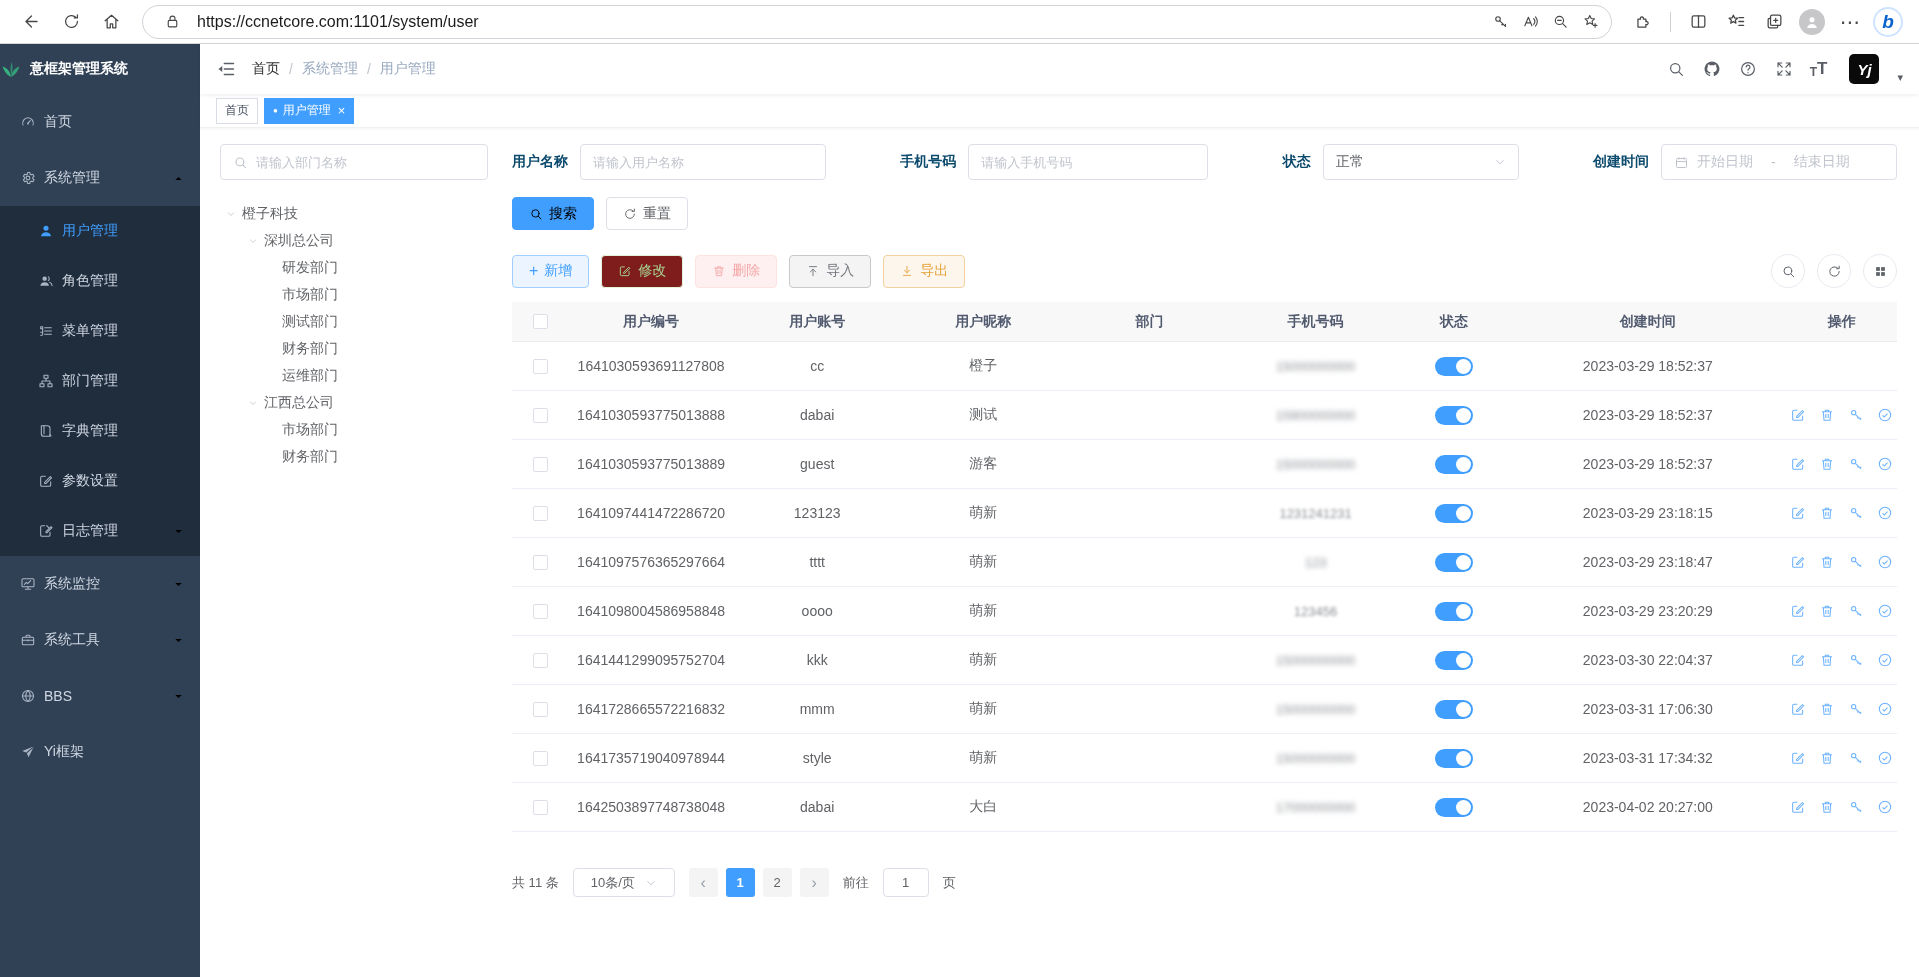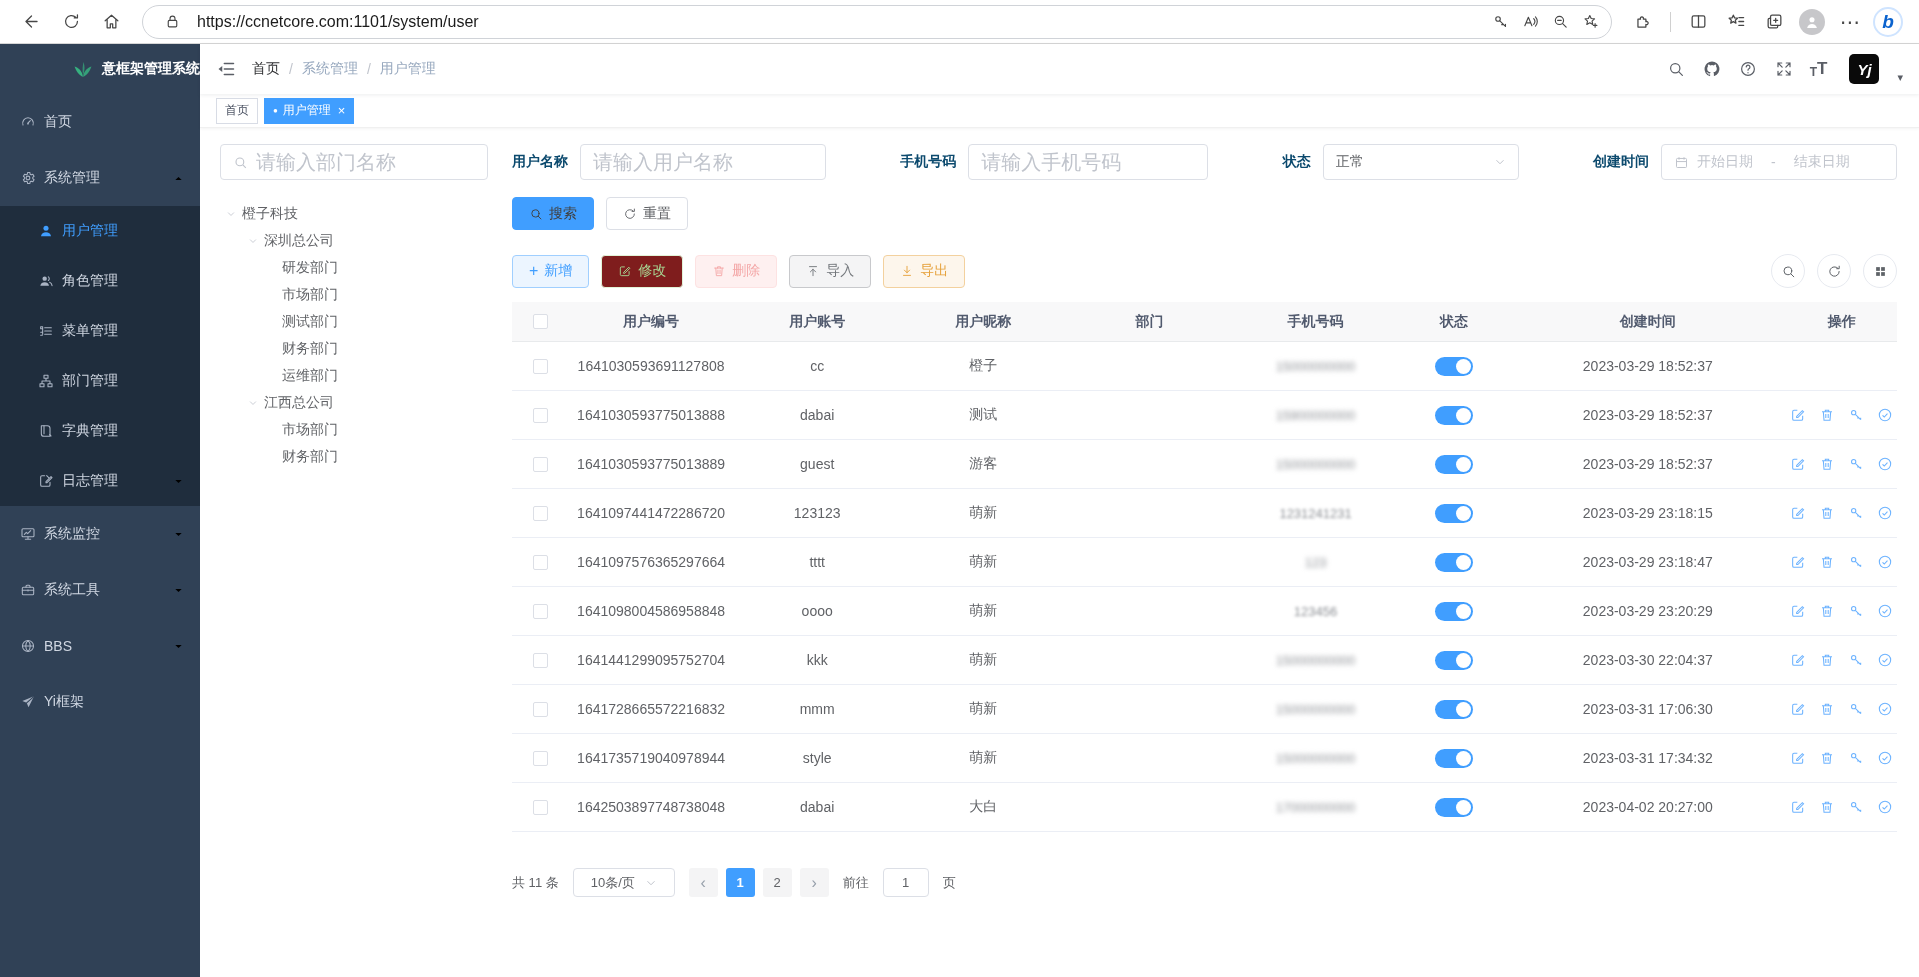--- a/index.html
+++ b/index.html
@@ -19,21 +19,21 @@
   .pill-ic .ic { width:17px; height:17px; }
   .chrome-right { display:flex; align-items:center; gap:4px; }
   .divider-v { width:1px; height:20px; background:#d0d0d0; margin:0 6px; }
   .avatar-circle { width:26px; height:26px; border-radius:50%; background:#c7c7ca; display:flex; align-items:center; justify-content:center; color:#fff; }
   .bing { width:30px; height:30px; border-radius:50%; background:#fff; border:2px solid #cfe4ff; display:flex; align-items:center; justify-content:center;
           color:#0b63ce; font-weight:bold; font-size:19px; font-style:italic; }
 
   
   .app { display:flex; height:933px; }
   .sidebar { width:200px; background:#304156; color:#d0d7e2; flex-shrink:0; overflow:hidden; }
-  .logo-row { height:50px; display:flex; align-items:center; justify-content:flex-end; gap:8px; color:#fff; font-weight:bold; font-size:14px; }
+  .logo-row { height:50px; display:flex; align-items:center; justify-content:flex-start; gap:8px; color:#fff; font-weight:bold; font-size:14px; }
   .menu-item { height:56px; display:flex; align-items:center; padding-left:20px; gap:8px; cursor:pointer; position:relative; font-size:14px; }
   .menu-item .ic, .sub-item .ic { width:16px; height:16px; color:#aab4c4; }
   .chev { position:absolute; right:16px; width:11px; height:11px; color:#aab4c4; }
   .submenu { background:#1f2d3d; }
   .sub-item { height:50px; display:flex; align-items:center; padding-left:38px; gap:8px; cursor:pointer; position:relative; font-size:14px; }
   .sub-item.active { color:#409eff; }
   .sub-item.active .ic { color:#409eff; }
 
   .main { flex:1; display:flex; flex-direction:column; min-width:0; }
   .navbar { height:50px; background:#fff; box-shadow:0 1px 4px rgba(0,21,41,.08); display:flex; align-items:center; padding:0 16px 0 16px; position:relative; z-index:2; }
@@ -56,41 +56,41 @@
   .tag.active { background:#409eff; border-color:#409eff; color:#fff; }
   .tag .dot { font-size:8px; line-height:1; }
   .tag .x { font-size:13px; margin-left:2px; }
 
   
   .content { flex:1; background:#fff; padding:16px 22px 0 20px; display:flex; gap:24px; min-height:0; }
   .left-col { width:268px; flex-shrink:0; }
   .right-col { flex:1; min-width:0; }
 
   .input { height:36px; border:1px solid #dcdfe6; border-radius:4px; background:#fff; display:flex; align-items:center; padding:0 12px; gap:8px; }
-  .input input { border:none; outline:none; flex:1; font-size:20px; color:#606266; font-family:inherit; min-width:0; background:transparent; }
+  .input input { border:none; outline:none; flex:1; font-size:13px; color:#606266; font-family:inherit; min-width:0; background:transparent; }
   .input input::placeholder, .ph { color:#c0c4cc; }
   .in-ic { width:15px; height:15px; color:#c0c4cc; flex-shrink:0; }
 
   .tree { margin-top:20px; }
   .tnode { height:27px; display:flex; align-items:center; gap:6px; font-size:14px; color:#606266; cursor:pointer; }
   .tnode .arr { width:10px; height:10px; color:#c0c4cc; flex-shrink:0; }
   .lv0 { padding-left:6px; } .lv1 { padding-left:28px; } .lv2 { padding-left:62px; }
 
   .filter-row { display:flex; align-items:center; }
   .fgroup { display:flex; align-items:center; gap:12px; margin-left:auto; }
   .fgroup:first-child { margin-left:0; }
   .flabel { font-weight:bold; color:#0c4a6e; white-space:nowrap; }
   .w-input { width:246px; } .w-phone { width:240px; } .w-select { width:196px; } .w-date { width:236px; }
   .sel-caret { width:12px; height:12px; color:#c0c4cc; flex-shrink:0; }
   .date-sep { color:#c0c4cc; padding:0 10px; }
 
   .search-row { margin-top:17px; display:flex; gap:12px; }
   .btn { height:33px; border-radius:4px; border:1px solid #dcdfe6; background:#fff; color:#606266; display:inline-flex; align-items:center; gap:6px; padding:0 16px; font-size:14px; cursor:pointer; font-family:inherit; }
   .btn .ic { width:14px; height:14px; }
-  .btn-primary { background:#409eff; border-color:#409eff; color:#404040; }
+  .btn-primary { background:#409eff; border-color:#409eff; color:#000000; }
   .btn-plain-blue { background:#ecf5ff; border-color:#a0cfff; color:#409eff; }
   .btn-plain-green { background:#7f1d1d; border-color:#e1f3d8; color:#a8d995; }
   .btn-plain-red { background:#fef0f0; border-color:#fde2e2; color:#f4a7a7; }
   .btn-plain-gray { background:#f4f4f5; border-color:#c8c9cc; color:#72767b; }
   .btn-plain-orange { background:#fdf6ec; border-color:#f3d19e; color:#e6a23c; }
 
   .toolbar { margin-top:24px; display:flex; gap:12px; align-items:center; }
   .tb-right { margin-left:auto; display:flex; gap:12px; }
   .circle-btn { width:34px; height:34px; border-radius:50%; border:1px solid #e7eaf0; background:#fff; display:flex; align-items:center; justify-content:center; color:#5f6368; cursor:pointer; }
   .circle-btn .ic { width:15px; height:15px; }
@@ -414,20 +414,26 @@
         <svg class="ic">
             <use href="#i-org"></use>
           </svg>
           <span>部门管理</span>
       </div>
       <div class="sub-item">
         <svg class="ic">
             <use href="#i-book"></use>
           </svg>
           <span>字典管理</span>
+      </div>
+      <div class="sub-item">
+        <svg class="ic">
+            <use href="#i-editsq"></use>
+          </svg>
+          <span>参数设置</span>
       </div>
       <div class="sub-item">
         <svg class="ic">
             <use href="#i-log"></use>
           </svg>
           <span>日志管理</span>
         <svg class="chev">
             <use href="#i-chevdown"></use>
           </svg>
       </div>

